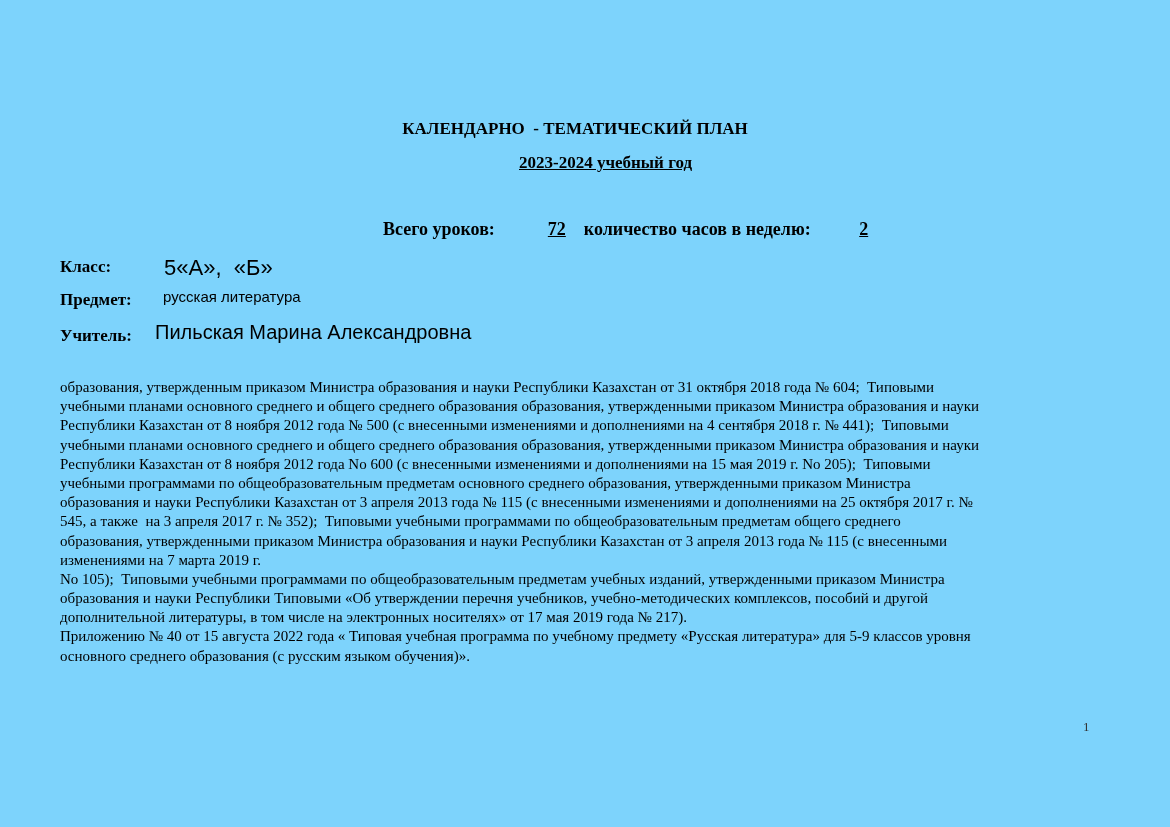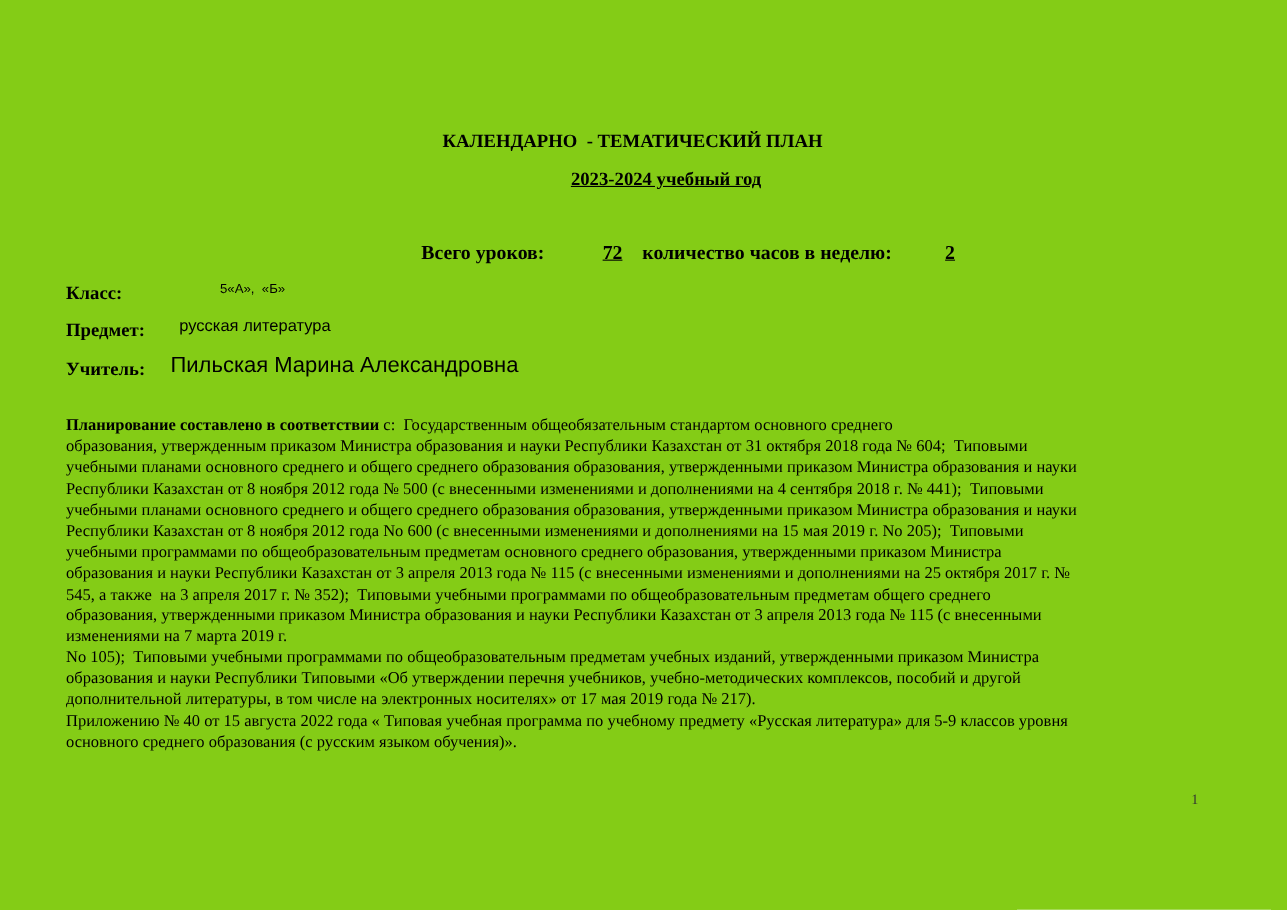--- a/index.html
+++ b/index.html
@@ -1,17 +1,17 @@
 <!DOCTYPE html>
 <html><head>
   <meta charset="utf-8">
   <style>
     html, body { margin: 0; padding: 0; background: #ffffff; }
     body { width: 1170px; height: 827px; position: relative; overflow: hidden; color: #000; font-family: "Liberation Serif", serif; }
-    .page { position: absolute; left: 0; top: 0; width: 1170px; height: 827px; background: #84cc16; }
+    .page { position: absolute; left: 0; top: 0; width: 1170px; height: 827px; background: #7dd3fc; }
     .title { position: absolute; left: 0; width: 1150px; top: 119px; text-align: center; font-weight: bold; font-size: 17px; white-space: pre; }
     .year { position: absolute; left: 519px; top: 153px; font-weight: bold; font-size: 17px; text-decoration: underline; white-space: pre; }
     .totals { position: absolute; left: 383px; top: 219px; font-weight: bold; font-size: 18px; white-space: pre; }
     .totals .num { text-decoration: underline; margin-left: 26px; }
     .meta-row { position: absolute; left: 60px; white-space: pre; }
     .meta-label { position: absolute; left: 0; font-weight: bold; font-size: 17px; }
     .meta-value { position: absolute; font-family: "Liberation Sans", sans-serif; }
     .para { position: absolute; left: 60px; top: 378px; font-size: 15px; line-height: 19.2px; }
     .para .line { white-space: pre; height: 19.2px; }
     .para b { font-weight: bold; }
@@ -22,35 +22,34 @@
 
 <div class="page">
 
   <div class="title">КАЛЕНДАРНО  - ТЕМАТИЧЕСКИЙ ПЛАН</div>
   <div class="year">2023-2024 учебный год</div>
 
   <div class="totals"><span>Всего уроков:</span><span>      </span><span class="num">72</span><span>    </span><span>количество часов в неделю:</span><span>     </span><span class="num">2</span></div>
 
   <div class="meta-row" style="top:255px;">
     <span class="meta-label" style="top:2px;">Класс:</span>
-    <span class="meta-value" style="left:104px; top:0; font-size:12px;margin-left:36px;">5«А»,  «Б»</span>
+    <span class="meta-value" style="left:104px; top:0; font-size:22px;">5«А»,  «Б»</span>
   </div>
 
   <div class="meta-row" style="top:288px;text-align:center;">
     <span class="meta-label" style="top:2px;">Предмет:</span>
     <span class="meta-value" style="left:103px; top:0; font-size:15px;">русская литература</span>
   </div>
 
   <div class="meta-row" style="top:321px;">
     <span class="meta-label" style="top:5px;">Учитель:</span>
     <span class="meta-value" style="left:95px; top:0; font-size:20px;">Пильская Марина Александровна</span>
   </div>
 
   <div class="para">
-    <div class="line"><b>Планирование составлено в соответствии</b><span> с:  Государственным общеобязательным стандартом основного среднего</span></div>
     <div class="line">образования, утвержденным приказом Министра образования и науки Республики Казахстан от 31 октября 2018 года № 604;  Типовыми</div>
     <div class="line">учебными планами основного среднего и общего среднего образования образования, утвержденными приказом Министра образования и науки</div>
     <div class="line">Республики Казахстан от 8 ноября 2012 года № 500 (с внесенными изменениями и дополнениями на 4 сентября 2018 г. № 441);  Типовыми</div>
     <div class="line">учебными планами основного среднего и общего среднего образования образования, утвержденными приказом Министра образования и науки</div>
     <div class="line">Республики Казахстан от 8 ноября 2012 года No 600 (с внесенными изменениями и дополнениями на 15 мая 2019 г. No 205);  Типовыми</div>
     <div class="line">учебными программами по общеобразовательным предметам основного среднего образования, утвержденными приказом Министра</div>
     <div class="line">образования и науки Республики Казахстан от 3 апреля 2013 года № 115 (с внесенными изменениями и дополнениями на 25 октября 2017 г. №</div>
     <div class="line">545, а также  на 3 апреля 2017 г. № 352);  Типовыми учебными программами по общеобразовательным предметам общего среднего</div>
     <div class="line">образования, утвержденными приказом Министра образования и науки Республики Казахстан от 3 апреля 2013 года № 115 (с внесенными</div>
     <div class="line">изменениями на 7 марта 2019 г.</div>

